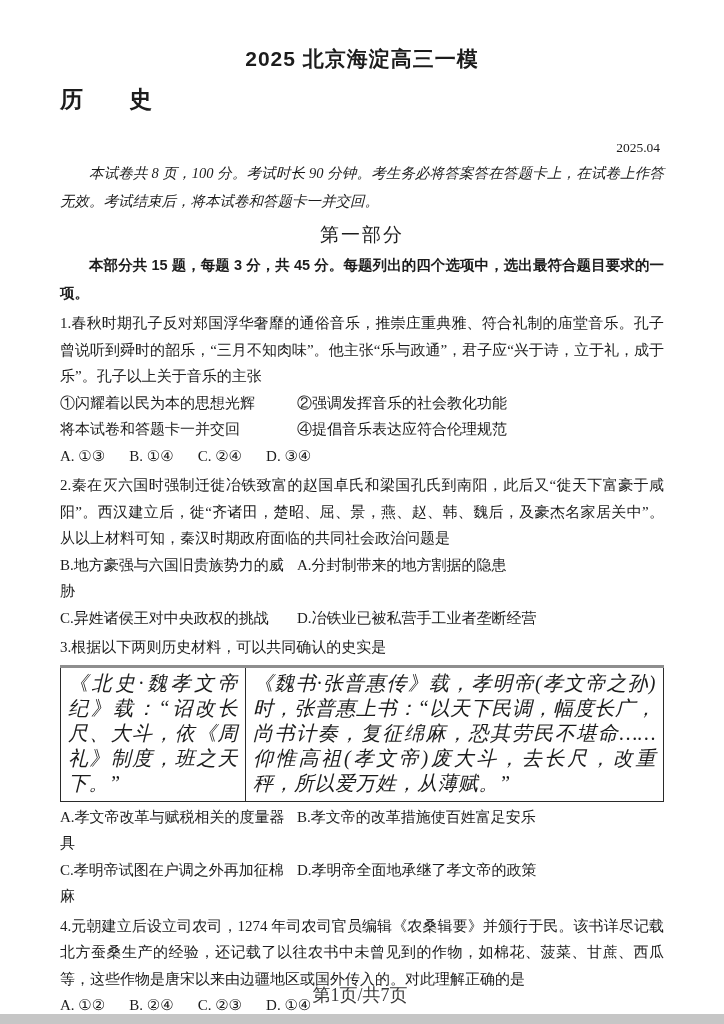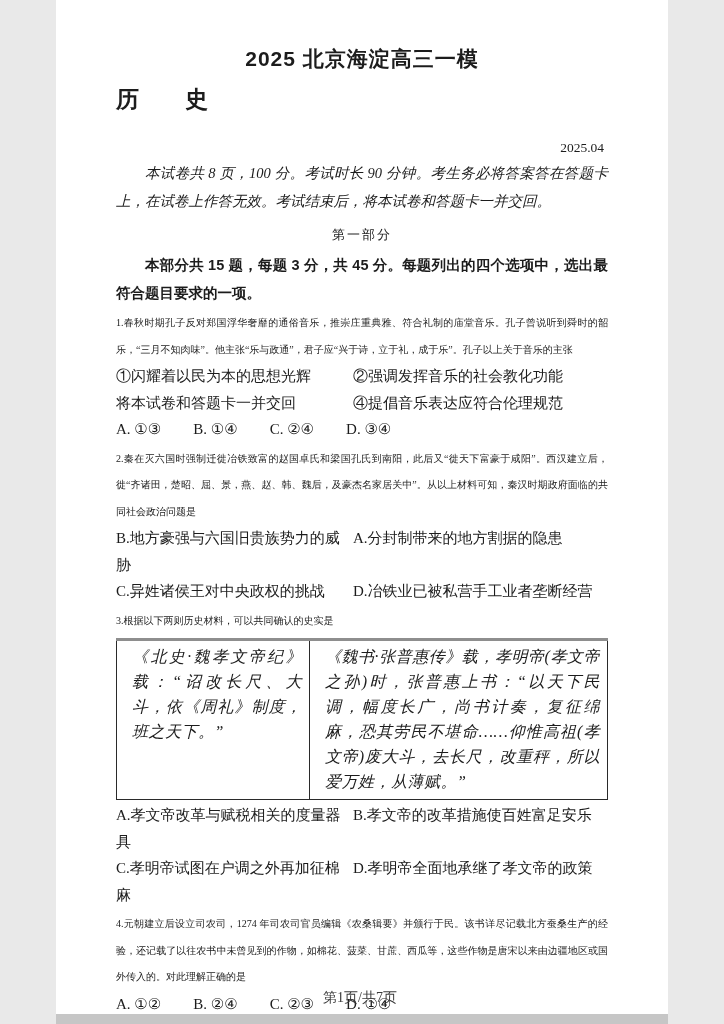--- a/index.html
+++ b/index.html
@@ -1,17 +1,17 @@
 <!DOCTYPE html>
 <html><head>
 <meta charset="utf-8">
 <style>
   html, body { margin:0; padding:0; background:#e9e9e9; }
   .page {
-    width:612px; height:1024px;
+    width:724px; height:1024px;
     margin:0 auto;
     position:relative;
     box-sizing:border-box;
     padding:44px 60px 0 60px;
     background:#ffffff;
     font-family:"Liberation Serif","DejaVu Serif",serif;
     color:#1c1c1c;
     overflow:hidden;
   }
   .doc-title {
@@ -35,68 +35,68 @@
   }
   .notice {
     font-size:14.5px; line-height:28px;
     text-align:justify;
     text-indent:2em;
     margin:0;
     font-style:italic;
   }
   .part-heading {
     text-align:center;
-    font-size:13px; line-height:30px;
+    font-size:19px; line-height:30px;
     letter-spacing:2px;
     margin-top:5px;
   }
   .part-instructions {
     font-family:"Liberation Sans","DejaVu Sans",sans-serif;
     font-weight:bold;
     font-size:14.5px; line-height:28px;
     text-indent:2em;
     margin:1px 0 0 0;
     text-align:justify;
   }
   .question { margin-top:3px; }
   .stem {
-    font-size:10px; line-height:26.5px;
+    font-size:15px; line-height:26.5px;
     text-align:justify;
     margin:0;
   }
   .pair-grid {
     display:grid;
     grid-template-columns:237px 1fr;
     font-size:15px; line-height:26.5px;
   }
   .choice-row {
     display:flex;
-    gap:32px;
+    gap:24px;
     font-size:15px; line-height:26.5px;
   }
   .q-table {
     width:100%;
     border-collapse:collapse;
     margin:4px 0 2px 0;
     border-top:3px solid #8e8e8e;
   }
   .q-table td {
     border:1.5px solid #2a2a2a;
     font-style:italic;
-    font-size:16px; line-height:25px;
-    padding:3px 7px 5px 15px;
+    font-size:20px; line-height:25px;
+    padding:3px 7px 5px 7px;
     vertical-align:top;
     text-align:justify;
     letter-spacing:0.5px;
   }
   .q-table td.left-cell { width:170px; }
   .page-footer {
     position:absolute; left:0; right:4px; bottom:17px;
     text-align:center;
-    font-size:14px; color:#3a3a3a;
+    font-size:18px; color:#3a3a3a;
   }
   .bottom-bar {
     position:absolute; left:0; right:0; bottom:0;
     height:10px;
     background:#c6c6c6;
   }
 </style>
 </head>
 <body>
 

